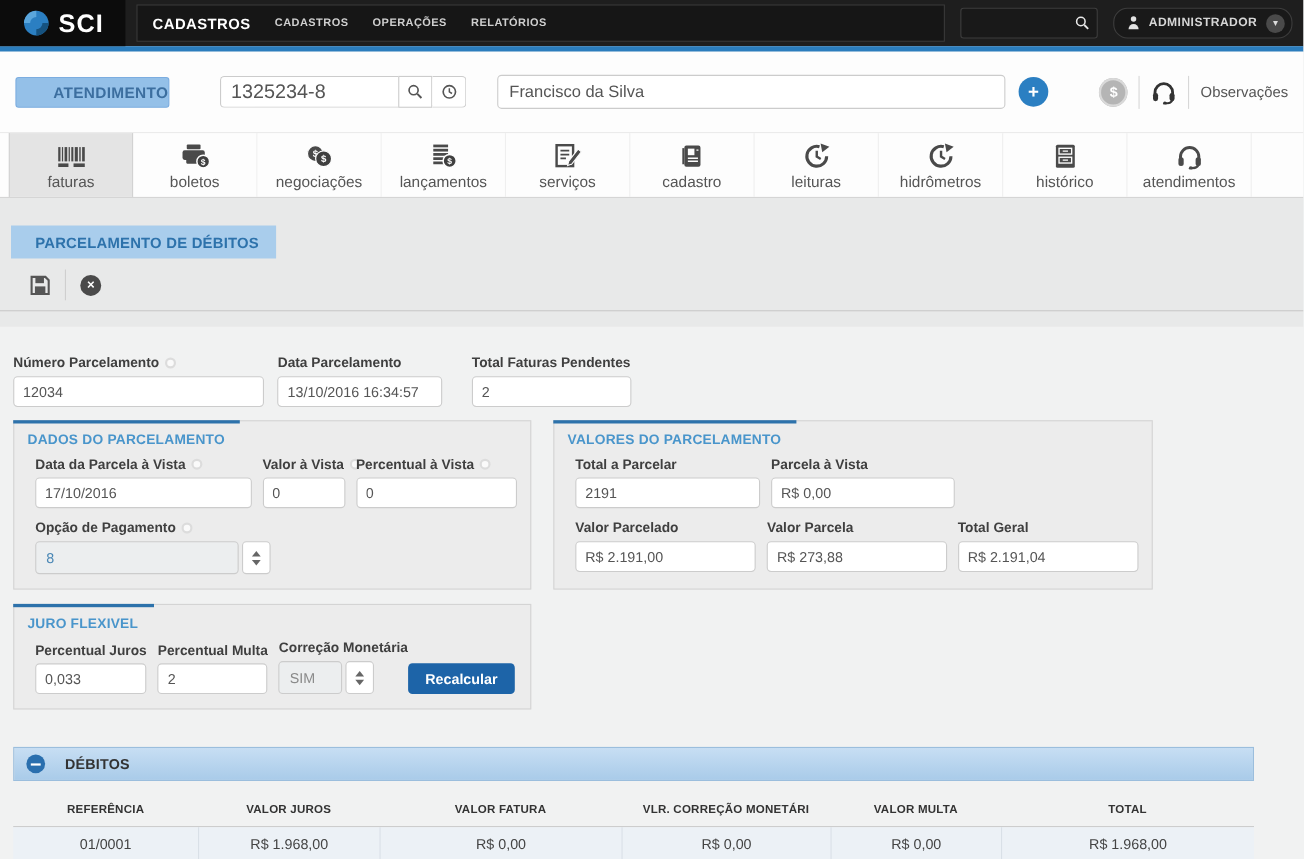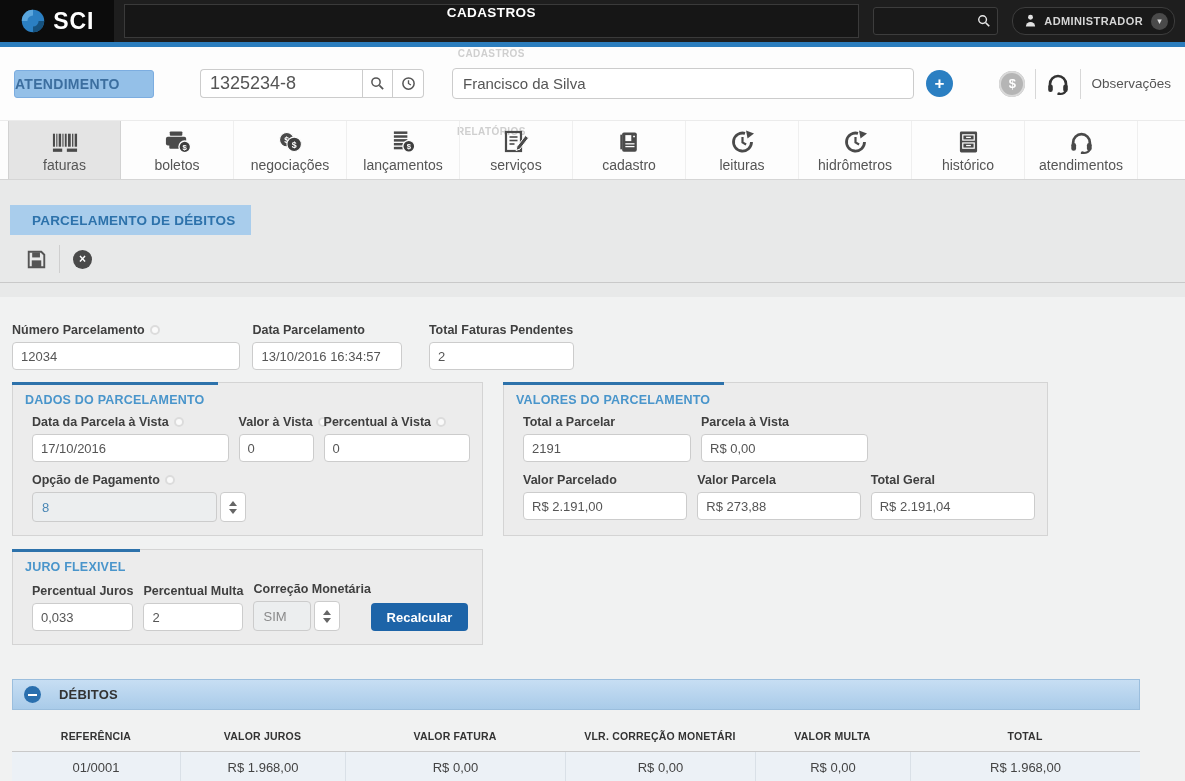--- a/index.html
+++ b/index.html
@@ -3,34 +3,34 @@
 <meta charset="utf-8">
 <style>
   * { box-sizing: border-box; margin: 0; padding: 0; }
   html,body { width:1185px; height:781px; overflow:hidden; }
   body { font-family:"Liberation Sans","DejaVu Sans",sans-serif; background:#f1f2f2; }
 
   
   .topbar { height:42px; background:#1e1e1e; display:flex; align-items:stretch; }
   .logo-box { width:118px; background:#0c0c0c; display:flex; align-items:center; justify-content:center; gap:6px; }
   .logo-text { color:#fff; font-size:23px; font-weight:700; letter-spacing:1px; }
-  .menu-box { margin:4px 8px 4px 10px; width:762px; background:#161616; border:1px solid #3a3a3a; display:flex; align-items:center; padding:0 14px; gap:28px;flex-direction:column; }
+  .menu-box { margin:4px 8px 4px 10px; width:762px; background:#161616; border:1px solid #3a3a3a; display:flex; align-items:center; padding:0 14px; gap:22px; }
   .menu-primary { color:#fff; font-size:13.5px; font-weight:700; letter-spacing:.4px; }
   .menu-item { color:#cfcfcf; font-size:10px; font-weight:700; letter-spacing:.4px; }
   .nav-search { margin:7px 6px; width:130px; background:#191919; border:1px solid #3d3d3d; border-radius:3px; display:flex; align-items:center; }
   .nav-search input { flex:1; background:transparent; border:none; outline:none; color:#ddd; font-size:11px; padding:0 6px; width:90px; }
   .nav-search .mag { margin-right:6px; display:flex; }
   .admin-box { margin:7px 10px 7px 8px; flex:1; background:#191919; border:1px solid #3d3d3d; border-radius:13px; display:flex; align-items:center; padding:0 6px 0 12px; gap:8px; }
   .admin-label { color:#d6d6d6; font-size:11px; font-weight:700; letter-spacing:.4px; flex:1; }
   .chev-circle { width:17px; height:17px; border-radius:50%; background:#4a4a4a; color:#ddd; font-size:9px; line-height:17px; text-align:center; }
   .accent-line { height:5px; background:#2b7dbd; }
 
   
   .atend-row { height:73px; background:#fdfdfd; display:flex; align-items:center; padding:0 14px; }
-  .atend-chip { width:140px; height:28px; background:#94c0e8; border:1px solid #7cade0; border-radius:3px; color:#3c6e9f; font-size:14px; font-weight:700; text-align:left; line-height:26px; letter-spacing:.3px; }
+  .atend-chip { width:140px; height:28px; background:#94c0e8; border:1px solid #7cade0; border-radius:3px; color:#3c6e9f; font-size:14px; font-weight:700; text-align:right; line-height:26px; letter-spacing:.3px; }
   .input-group { display:flex; margin-left:46px; }
   .input-group input { width:162px; height:29px; border:1px solid #ccc; border-right:none; border-radius:4px 0 0 4px; padding:0 9px; font-size:18px; color:#555; outline:none; background:#fff; }
   .group-btn { width:31px; height:29px; border:1px solid #ccc; background:#fff; display:flex; align-items:center; justify-content:center; cursor:pointer; }
   .group-btn + .group-btn { border-left:none; border-radius:0 4px 4px 0; }
   .cliente-input { margin-left:28px; width:462px; height:31px; border:1px solid #ccc; border-radius:4px; padding:0 10px; font-size:15px; color:#555; outline:none; background:#fff; }
   .plus-btn { margin-left:12px; width:27px; height:27px; border-radius:50%; background:#2b7fc2; border:none; color:#fff; font-size:17px; line-height:25px; text-align:center; font-weight:700; cursor:pointer; }
   .atend-right { margin-left:auto; display:flex; align-items:center; gap:10px; }
   .dollar-circle { width:26px; height:26px; border-radius:50%; background:#b5b5b5; box-shadow:inset 0 0 0 2px #d9d9d9; color:#fff; font-size:13px; font-weight:700; text-align:center; line-height:25px; }
   .v-div { width:1px; height:30px; background:#d7d7d7; }
   .obs-label { font-size:13.5px; color:#555; }

